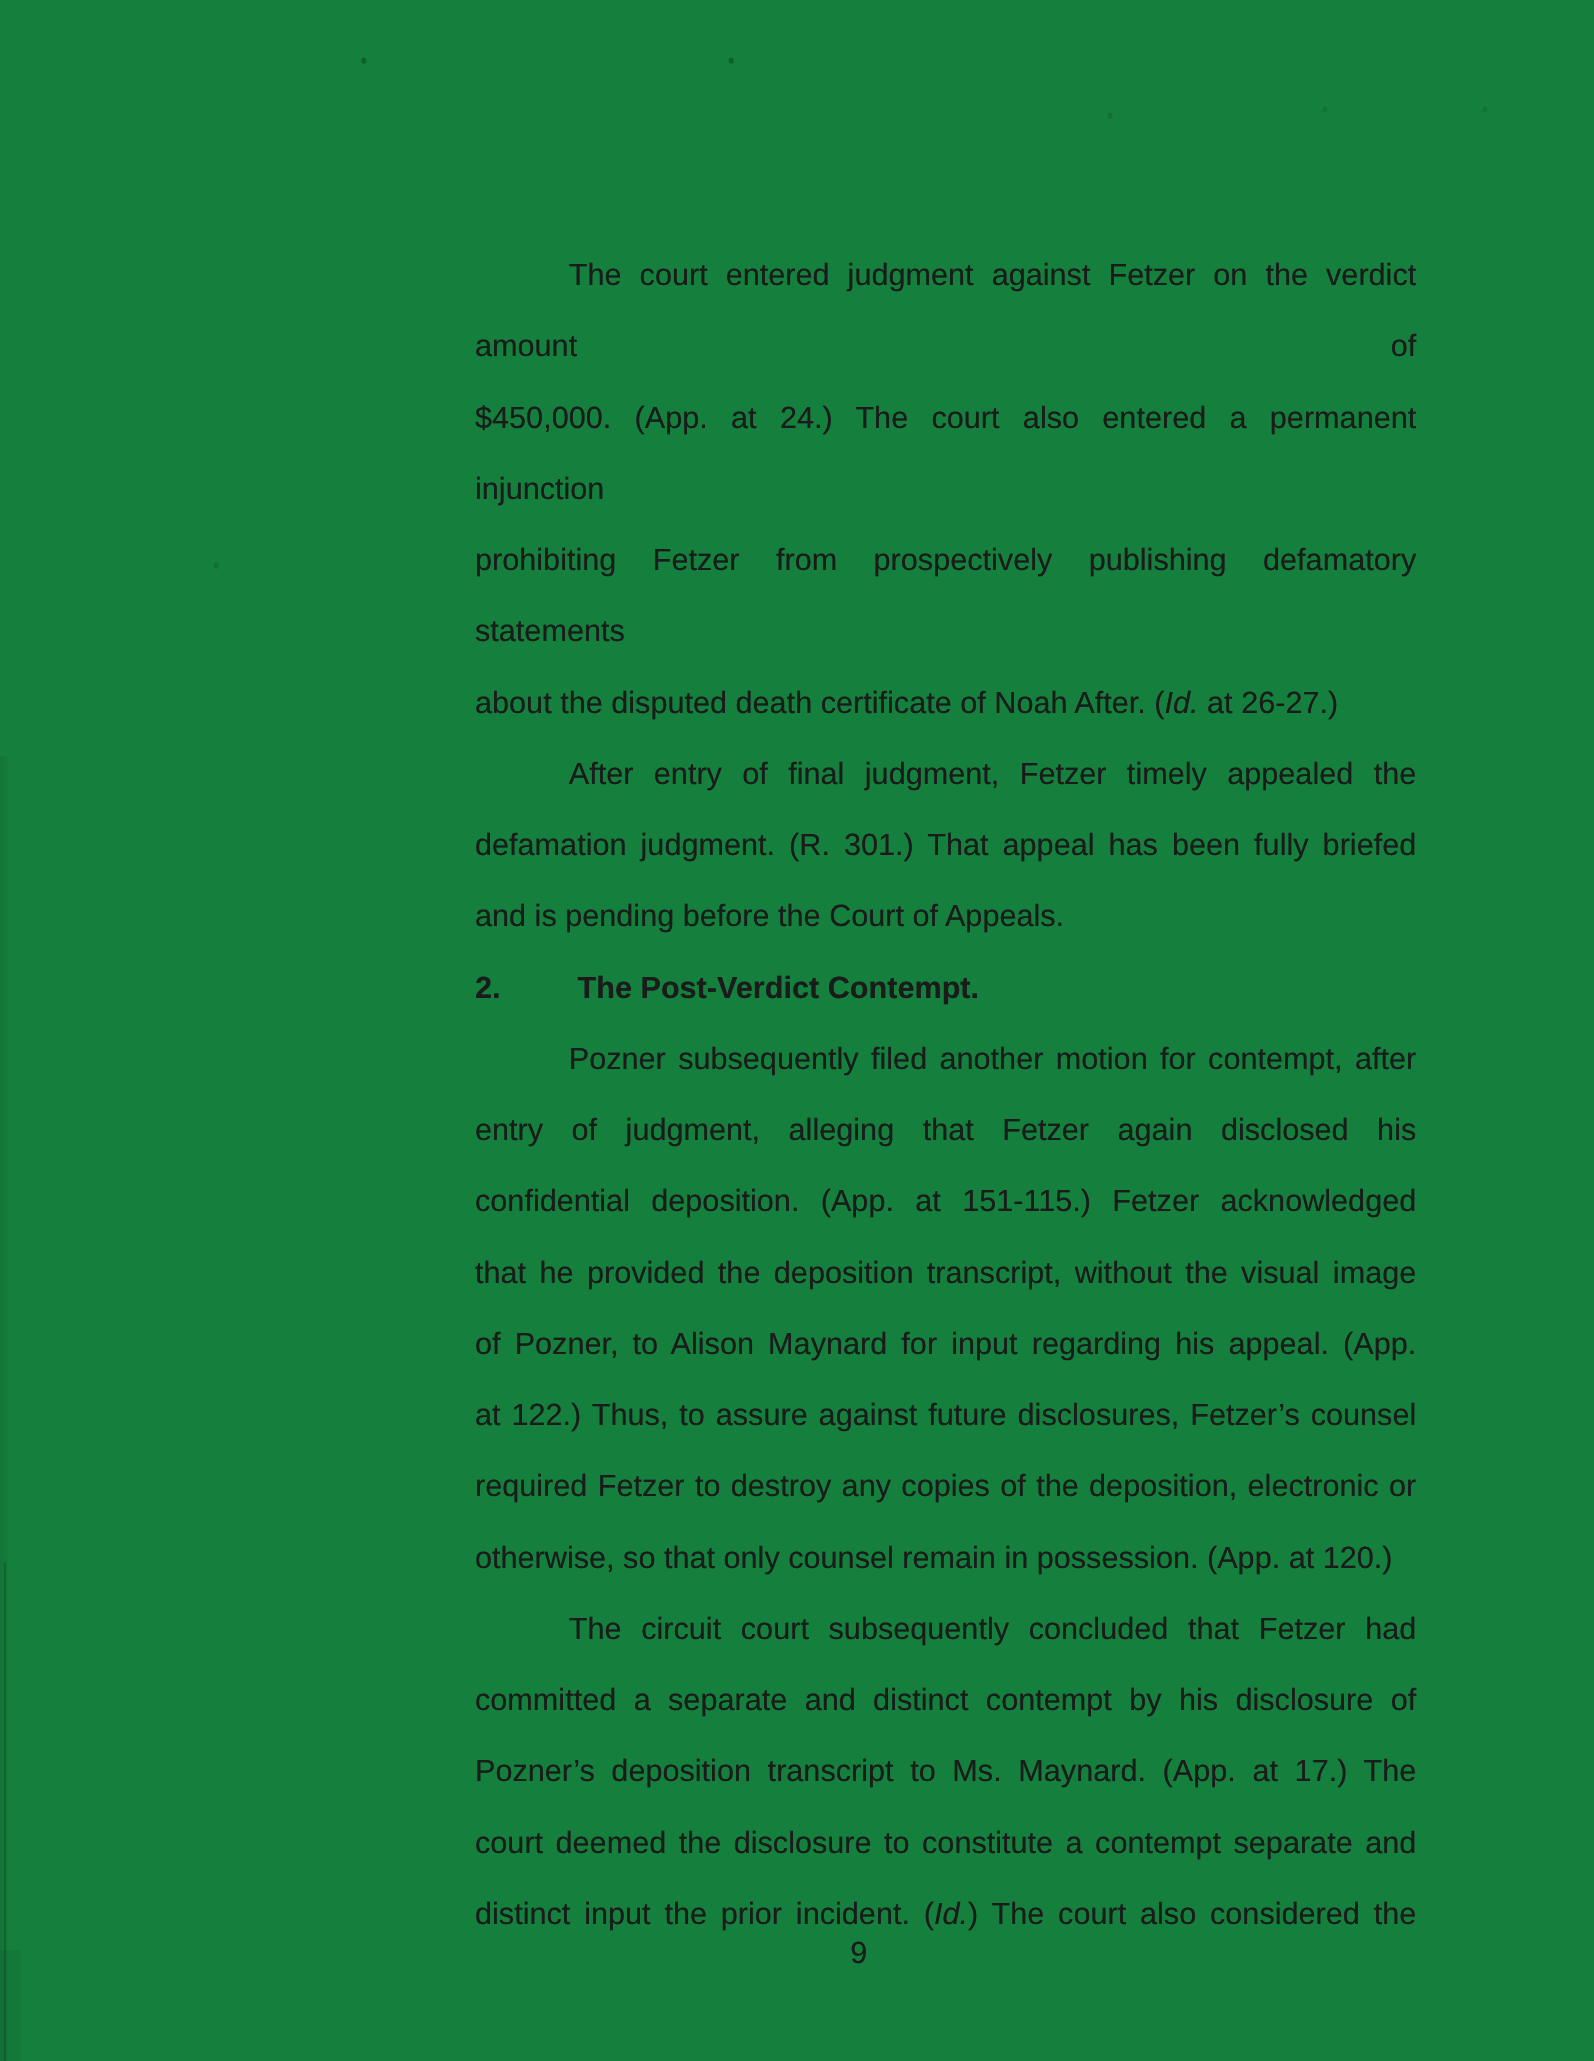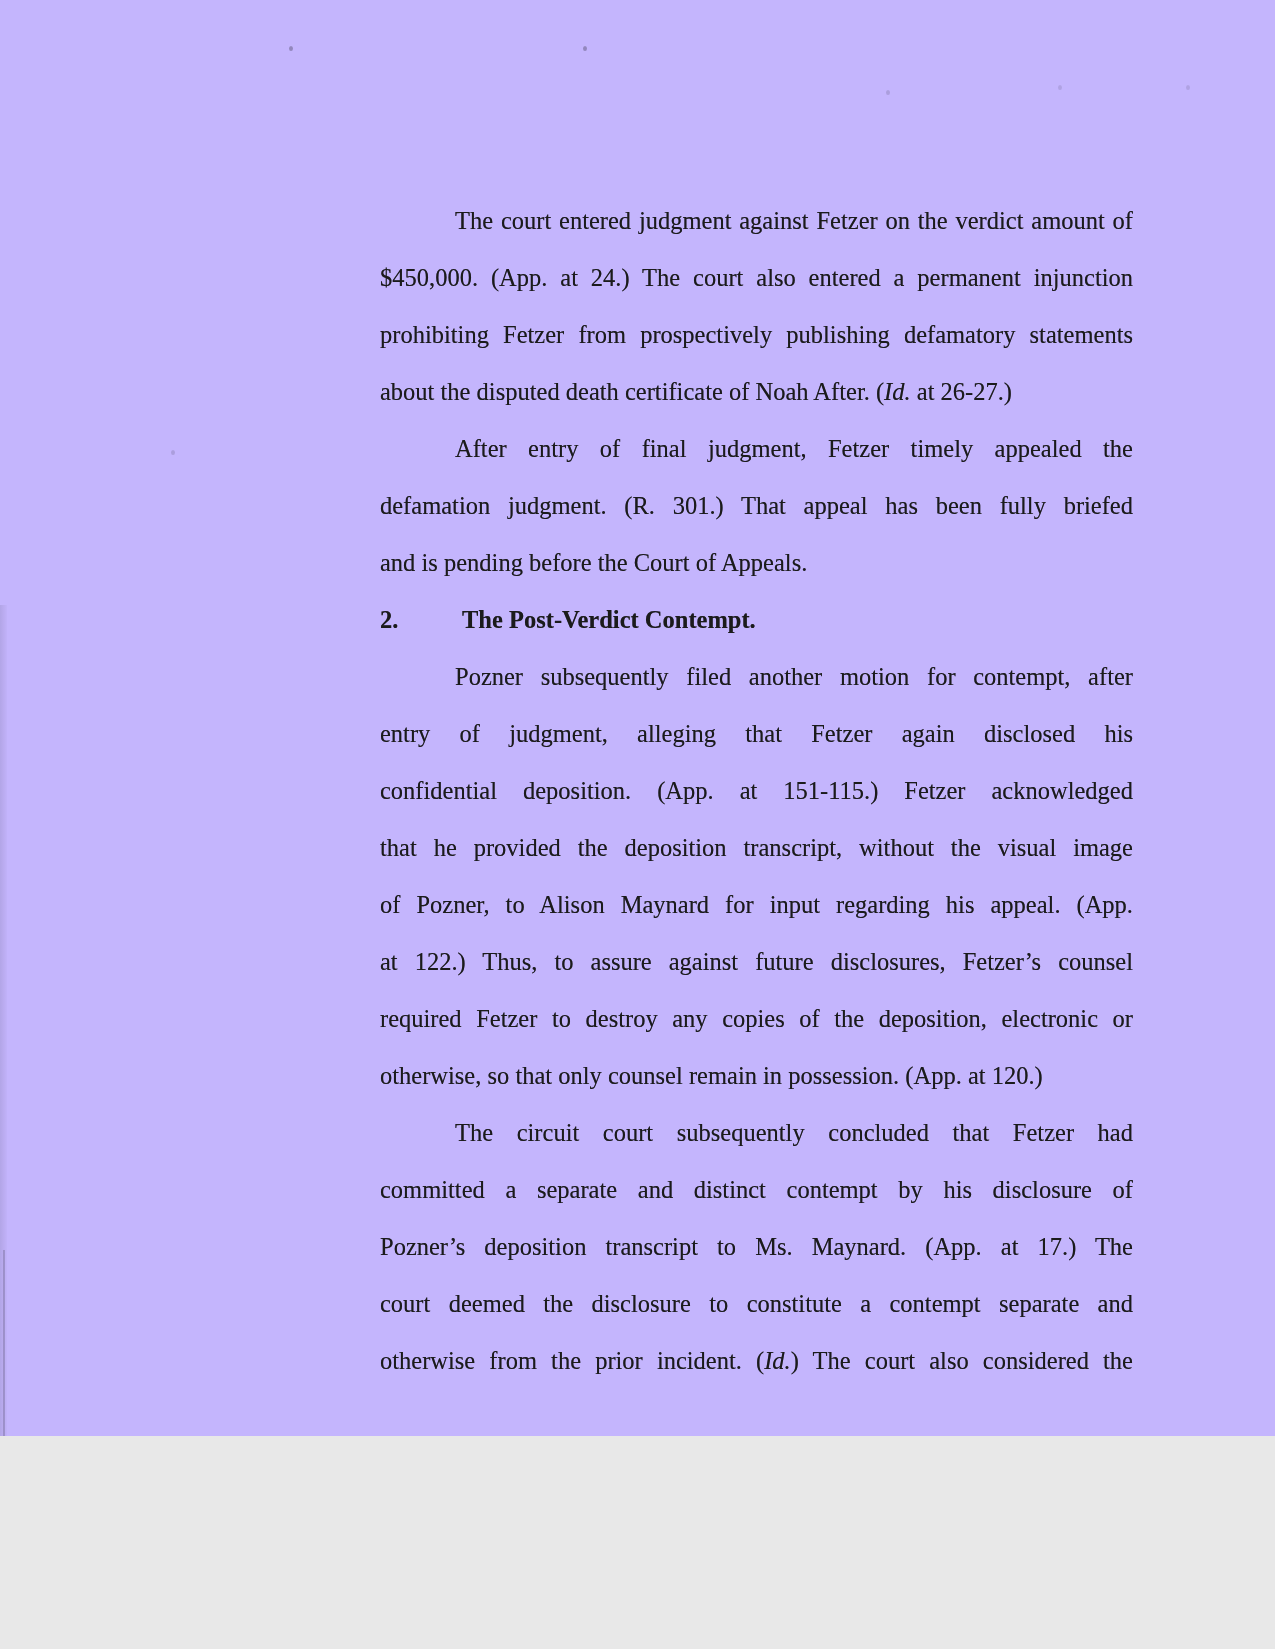--- a/index.html
+++ b/index.html
@@ -1,21 +1,21 @@
 <!DOCTYPE html>
 <html><head>
 <meta charset="utf-8">
 <style>
   html,body { margin:0; padding:0; background:#e8e8e8; }
   .page {
     position:relative;
-    width:1275px; height:1436px;
+    width:1275px; height:1649px;
     margin:0 auto;
-    background:#c4b5fd;
-    font-family:Liberation Serif, serif;
+    background:#15803d;
+    font-family:Liberation Sans, sans-serif;
     color:#1b1b1b;
     overflow:hidden;
   }
   .doc-body {
     position:absolute;
     left:380px; top:192px;
     width:753px;
     font-size:24.5px;
     line-height:57px;
     text-shadow:0 0 0.5px rgba(0,0,0,0.45);
@@ -88,18 +88,18 @@
       <div class="line"><span>confidential deposition.  (App. at 151-115.)  Fetzer acknowledged</span></div>
       <div class="line"><span>that he provided the deposition transcript, without the visual image</span></div>
       <div class="line"><span>of Pozner, to Alison Maynard for input regarding his appeal.  (App.</span></div>
       <div class="line"><span>at 122.)  Thus, to assure against future disclosures, Fetzer’s counsel</span></div>
       <div class="line"><span>required Fetzer to destroy any copies of the deposition, electronic or</span></div>
       <div class="line last"><span>otherwise, so that only counsel remain in possession.  (App. at 120.)</span></div>
       <div class="line indent"><span>The circuit court subsequently concluded that Fetzer had</span></div>
       <div class="line"><span>committed a separate and distinct contempt by his disclosure of</span></div>
       <div class="line"><span>Pozner’s deposition transcript to Ms. Maynard.  (App. at 17.)  The</span></div>
       <div class="line"><span>court deemed the disclosure to constitute a contempt separate and</span></div>
-      <div class="line"><span>otherwise from the prior incident.  (</span><span class="it">Id.</span><span>)  The court also considered the</span></div>
+      <div class="line"><span>distinct input the prior incident.  (</span><span class="it">Id.</span><span>)  The court also considered the</span></div>
     </div>
 
   <div class="page-number">9</div>
 
 </div>
 
 </body></html>

